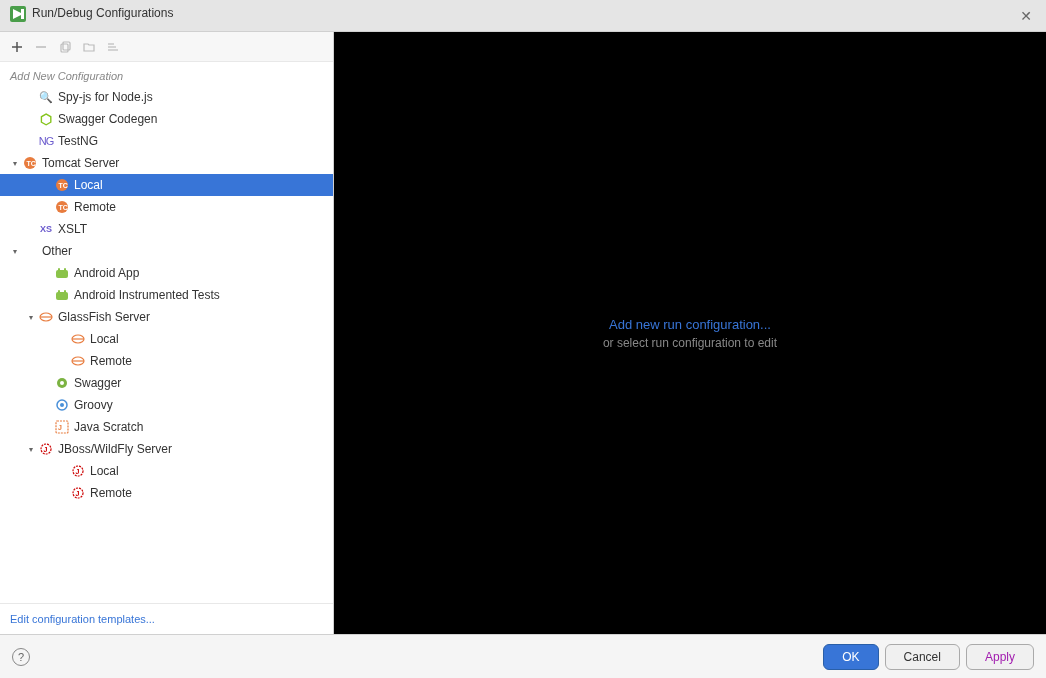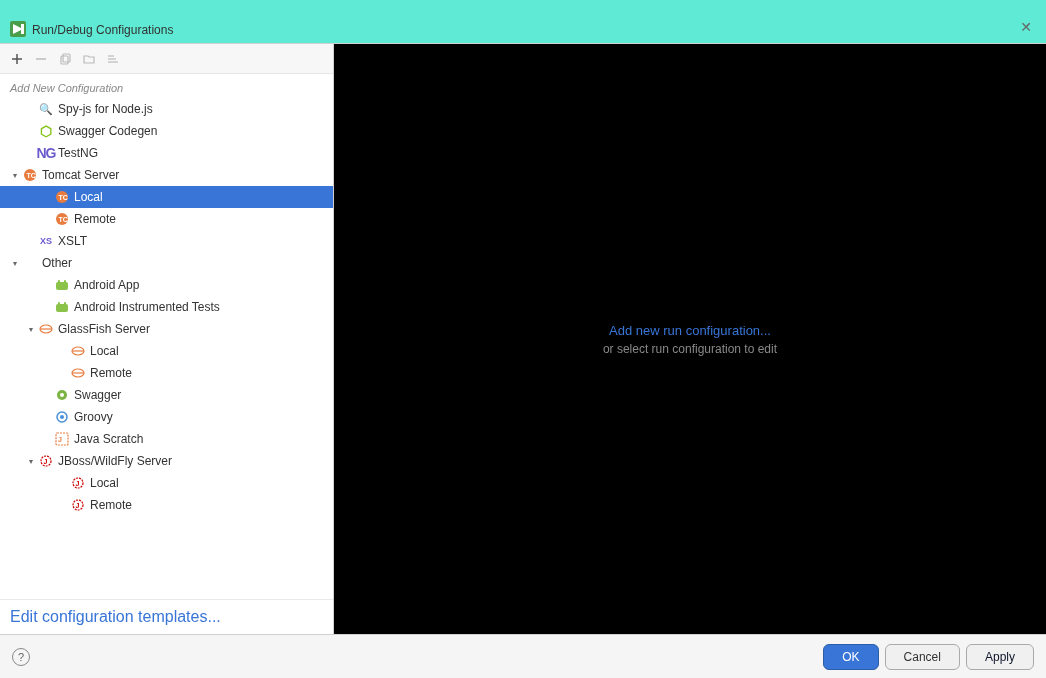--- a/index.html
+++ b/index.html
@@ -10,25 +10,25 @@
       width: 1046px;
       height: 678px;
       overflow: hidden;
       display: flex;
       flex-direction: column;
     }
 
     
     .title-bar {
       display: flex;
-      align-items: flex-end;
-      background: #5eead4;
+      align-items: flex-start;
+      background: #e5e5e5;
       border-bottom: 1px solid #d0d0d0;
       padding: 6px 10px;
-      height: 44px;
+      height: 32px;
       flex-shrink: 0;
     }
     .title-bar-icon {
       width: 16px;
       height: 16px;
       margin-right: 6px;
       background: #4a9e4a;
       border-radius: 2px;
       display: inline-flex;
       align-items: center;
@@ -150,21 +150,21 @@
     }
 
     
     .left-footer {
       padding: 8px 10px;
       border-top: 1px solid #e8e8e8;
     }
     .left-footer a {
       color: #3875d7;
       text-decoration: none;
-      font-size: 16px;
+      font-size: 11px;
       cursor: pointer;
     }
 
     
     .right-panel {
       flex: 1;
       display: flex;
       flex-direction: column;
       align-items: center;
       justify-content: center;
@@ -221,21 +221,21 @@
       border: 1px solid #aaa;
       background: #f0f0f0;
       color: #333;
     }
     .btn.primary {
       background: #3875d7;
       color: #fff;
       border-color: #2a5fa8;
     }
     .btn.disabled {
-      color: #0f172a;
+      color: #a21caf;
       cursor: default;
     }
   </style>
 </head>
 <body>
 
 <div class="title-bar">
   <span class="title-bar-icon">
     <svg width="14" height="14" viewBox="0 0 14 14">
       <polygon points="2,2 12,7 2,12" fill="white"></polygon>
@@ -295,21 +295,21 @@
         <div class="tree-item indent-1">
           <span class="expand-icon"></span>
           <span class="item-icon">
             <span style="color:#85c41c;font-size:14px;font-weight:bold;">⬡</span>
           </span>
           <span class="item-label">Swagger Codegen</span>
         </div>
         <div class="tree-item indent-1">
           <span class="expand-icon"></span>
           <span class="item-icon">
-            <span style="color:#6a5acd;font-size:14px;font-weight:bold;letter-spacing:-1px;">NG</span>
+            <span style="color:#6a5acd;font-size:11px;font-weight:normal;letter-spacing:-1px;">NG</span>
           </span>
           <span class="item-label">TestNG</span>
         </div>
         <div class="tree-item indent-0">
           <span class="expand-icon">▾</span>
           <span class="item-icon">
             <svg width="14" height="14" viewBox="0 0 14 14">
               <circle cx="7" cy="7" r="6" fill="#e87c3e"></circle>
               <text x="3.5" y="10" font-size="7" fill="white" font-weight="bold">TC</text>
             </svg>

